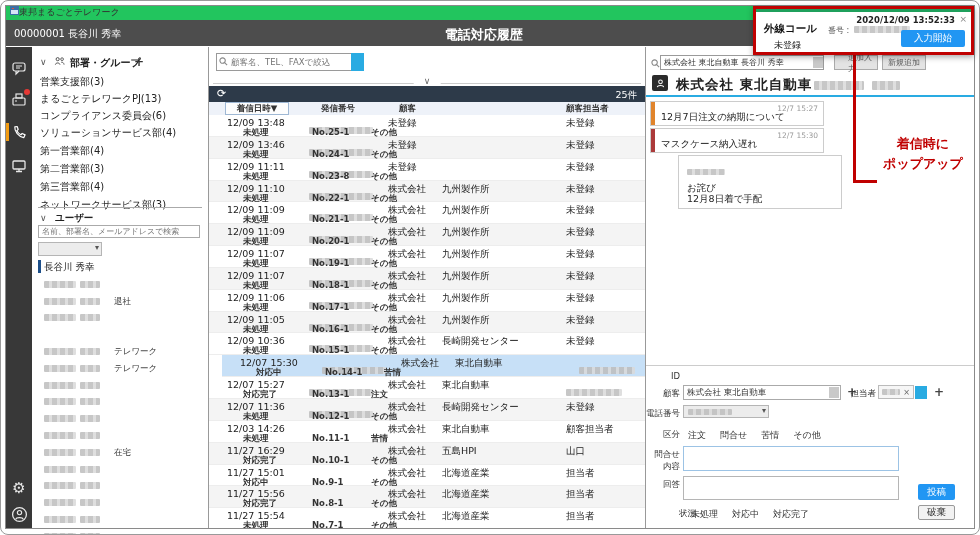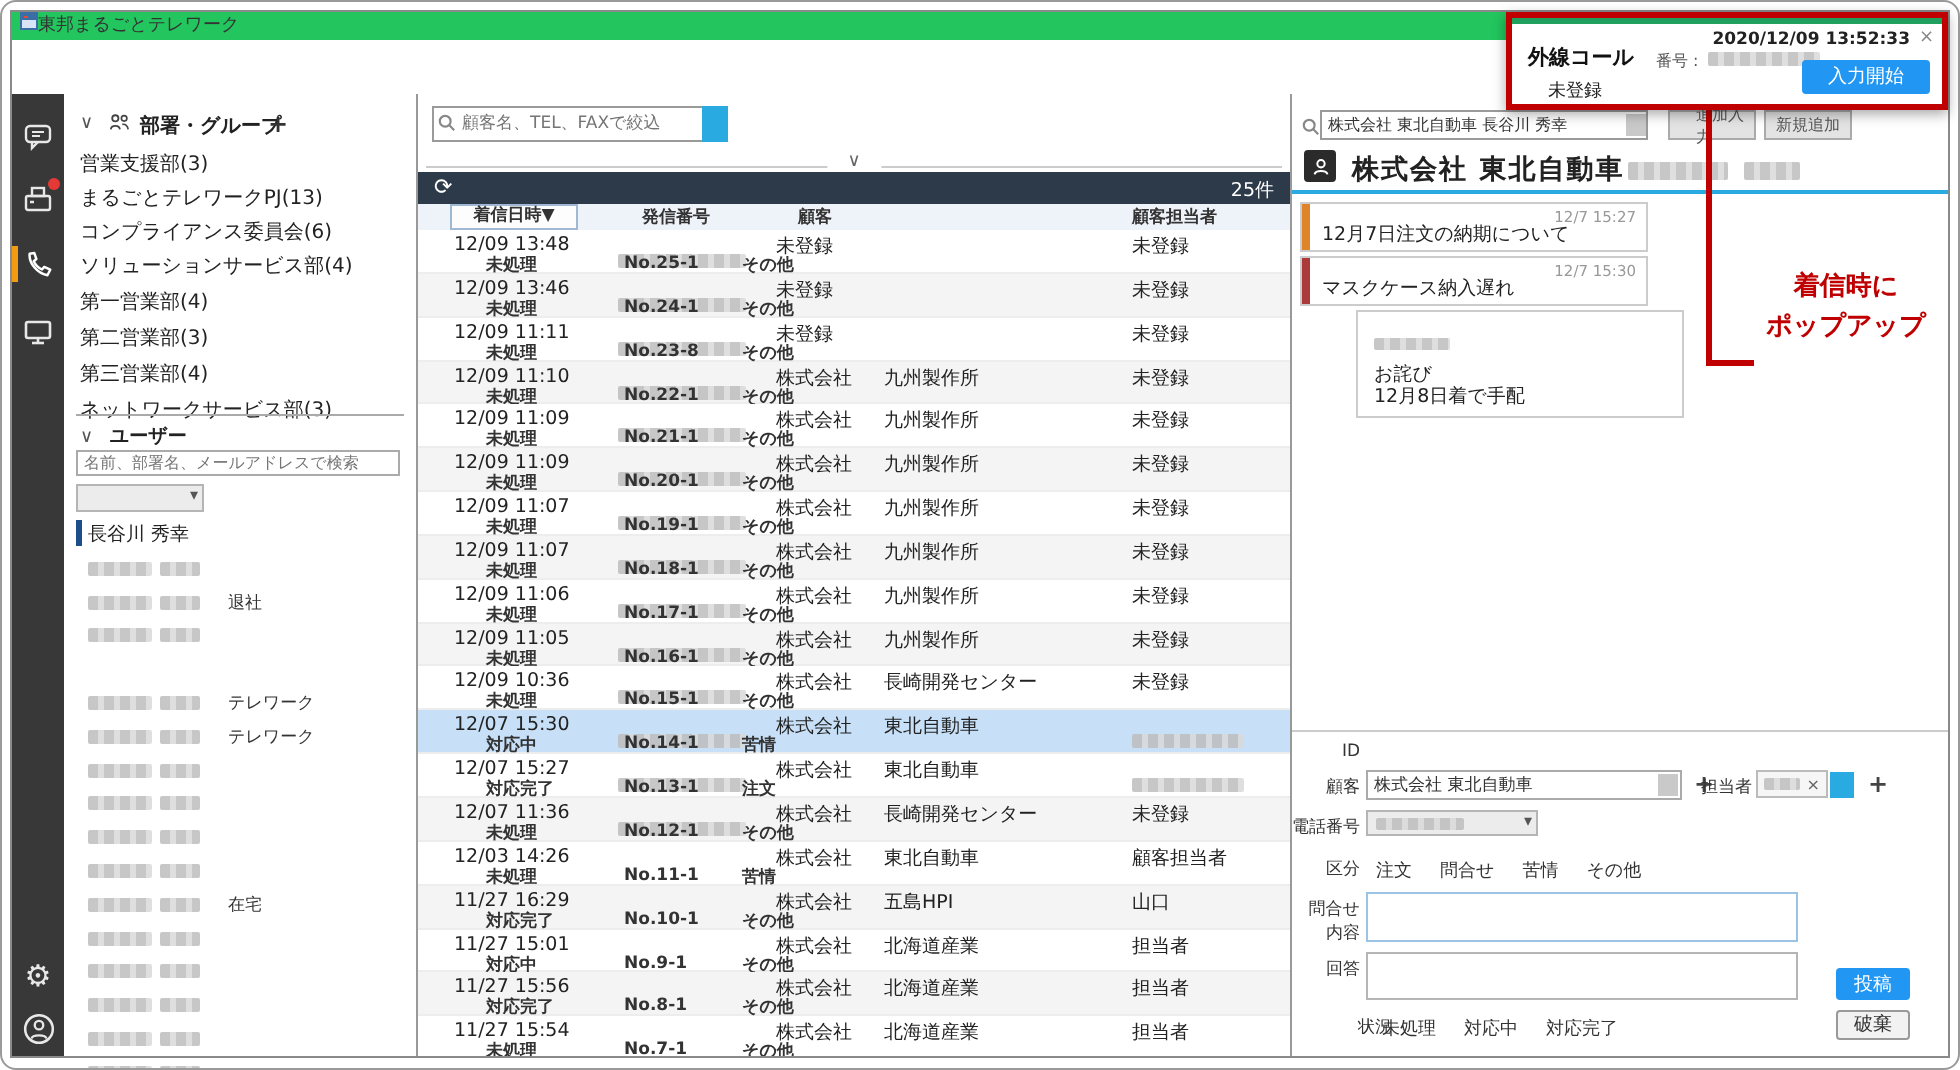--- a/index.html
+++ b/index.html
@@ -65,21 +65,21 @@
   .m-head{position:absolute;left:0;top:55px;width:100%;height:13px;background:#eef2f9;border-bottom:1px solid #cdd6e2;
       font-size:8.5px;font-weight:bold;color:#333;}
   .m-head .c1{position:absolute;left:16px;top:0px;width:62px;height:11px;border:1px solid #9fb8d4;background:#fdfdfd;
       text-align:center;line-height:11px;}
   .m-head .c2{position:absolute;left:112px;top:1px;}
   .m-head .c3{position:absolute;left:190px;top:1px;}
   .m-head .c4{position:absolute;left:357px;top:1px;}
   .rows{position:absolute;left:0;top:68px;right:0;bottom:0;overflow:hidden;}
   .crow{position:relative;height:21.85px;box-sizing:border-box;border-bottom:1px solid #ededed;background:#fff;}
   .crow.alt{background:#f4f4f4;}
-  .crow.sel{background:#c7e0f7;}
+  .crow.sel{background:#c7e0f7;margin-left:13px;}
   .crow .dt{position:absolute;left:18px;top:2px;font-size:9.5px;color:#222;}
   .crow .st{position:absolute;left:34px;top:12px;font-size:8.5px;font-weight:bold;color:#333;}
   .crow .ph{position:absolute;left:100px;top:4px;}
   .crow .no{position:absolute;left:103px;top:12px;font-size:8.5px;font-weight:bold;color:#333;}
   .crow .ct{position:absolute;left:162px;top:12px;font-size:8.5px;font-weight:bold;color:#333;}
   .crow .co1{position:absolute;left:179px;top:2px;font-size:9.5px;color:#222;}
   .crow .co2{position:absolute;left:233px;top:2px;font-size:9.5px;color:#222;}
   .crow .pr{position:absolute;left:238px;top:13px;}
   .crow .cn{position:absolute;left:357px;top:2px;font-size:9.5px;color:#222;}
   .crow .cnr{position:absolute;left:357px;top:4px;}
@@ -142,20 +142,24 @@
 <body>
 
 <div class="shot">
   <div class="win">
 
     <div class="titlebar">
       <span class="formicon"></span>
       <span>東邦まるごとテレワーク</span>
     </div>
 
+    <div class="appbar">
+      <span class="uid">00000001 長谷川 秀幸</span>
+      <span class="ttl">電話対応履歴</span>
+    </div>
 
     <div class="main">
 
       <div class="iconbar">
         <div class="ib" style="top:12px;">
           <svg width="16" height="16" viewBox="0 0 16 16">
               <rect x="2" y="3" width="12" height="8" rx="2" fill="none" stroke="#e8e8e8" stroke-width="1.2"></rect>
               <path d="M5 11 L5 14 L8 11" fill="none" stroke="#e8e8e8" stroke-width="1.2"></path>
               <line x1="5" y1="6" x2="11" y2="6" stroke="#e8e8e8" stroke-width="1"></line>
               <line x1="5" y1="8" x2="9" y2="8" stroke="#e8e8e8" stroke-width="1"></line>

